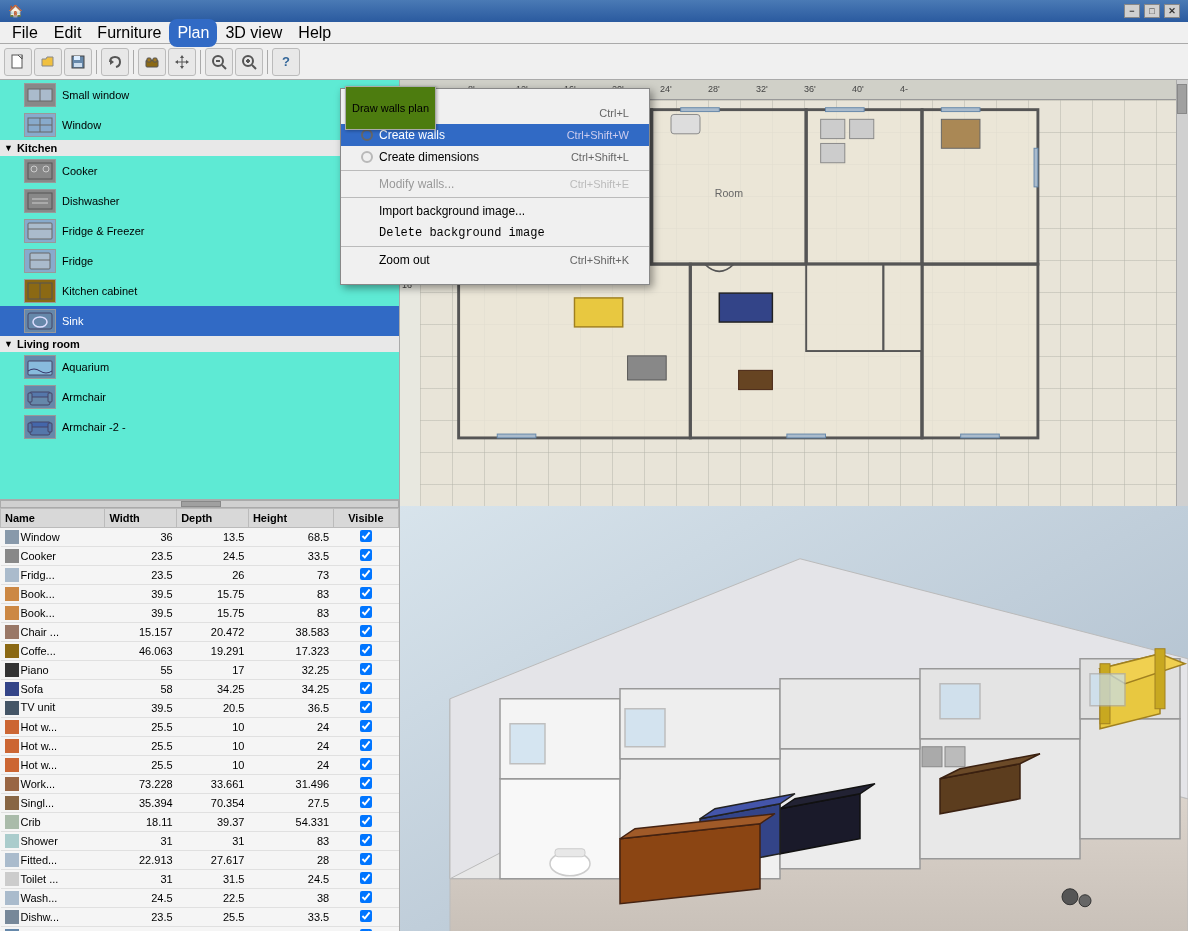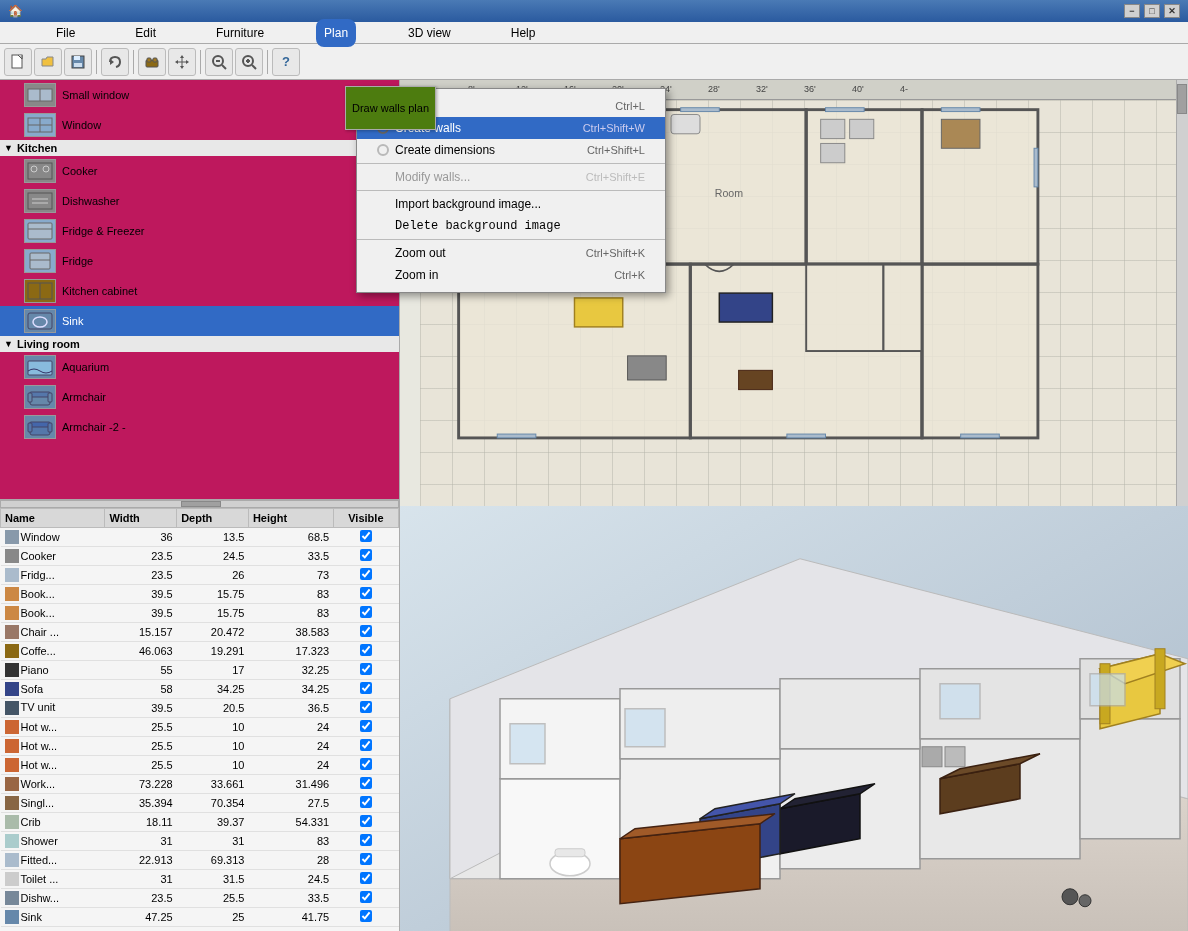--- a/index.html
+++ b/index.html
@@ -31,25 +31,24 @@
       background: #f0f0f0;
       height: 22px;
       display: flex;
       align-items: center;
       border-bottom: 1px solid #aaa;
       padding: 0 4px;
     }
     .menu-item {
       padding: 14px 8px;
       cursor: pointer;
-      font-size: 12px;
+      font-size: 16px;
       height: 100%;
       display: flex;
       align-items: center;
-      margin-left: 44px;
     }
     .menu-item:hover, .menu-item.active { background: #316ac5; color: white; border-radius: 8px; }
     .menu-item.active { background: #316ac5; color: white; }
 
     
     .toolbar {
       background: #f0f0f0;
       height: 36px;
       display: flex;
       align-items: center;
@@ -77,21 +76,21 @@
     .left-panel {
       width: 400px;
       display: flex;
       flex-direction: column;
       border-right: 1px solid #aaa;
     }
 
     
     .furniture-list {
       flex: 1;
-      background: #be185d;
+      background: #5eead4;
       overflow-y: auto;
       border-bottom: 1px solid #aaa;
       max-height: 420px;
     }
     .furniture-category {
       display: flex;
       align-items: center;
       padding: 2px 4px;
       font-weight: bold;
       font-size: 11px;
@@ -216,27 +215,27 @@
     
     .view-3d {
       flex: 1;
       background: #b8c8d8;
       position: relative;
       overflow: hidden;
     }
     .dropdown-menu {
       position: absolute;
       top: 44px;
-      left: 186px;
+      left: 170px;
       background: #f0f0f0;
       border: 1px solid #888;
       box-shadow: 3px 3px 8px rgba(0,0,0,0.4);
       z-index: 200;
       min-width: 310px;
-      padding: 6px 0;
+      padding: 13px 0;
     }
     .menu-sep { height: 1px; background: #bbb; margin: 2px 0; }
     .drop-item {
       padding: 4px 20px;
       cursor: pointer;
       display: flex;
       align-items: center;
       justify-content: space-between;
       font-size: 12px;
     }
@@ -755,34 +754,46 @@
       <td style="text-align:center;">
         <input type="checkbox" class="checkbox" checked="" style="">
       </td>
     </tr>
                 <tr>
       <td style="display:flex;align-items:center;">
         <span class="row-icon tr-fitted"></span>
         <span>Fitted...</span>
       </td>
       <td class="num">22.913</td>
-      <td class="num">69.313</td>
+      <td class="num">27.617</td>
       <td class="num">28</td>
       <td style="text-align:center;">
         <input type="checkbox" class="checkbox" checked="" style="">
       </td>
     </tr>
                 <tr>
       <td style="display:flex;align-items:center;">
         <span class="row-icon tr-toilet"></span>
         <span>Toilet ...</span>
       </td>
       <td class="num">31</td>
       <td class="num">31.5</td>
       <td class="num">24.5</td>
+      <td style="text-align:center;">
+        <input type="checkbox" class="checkbox" checked="" style="">
+      </td>
+    </tr>
+                <tr>
+      <td style="display:flex;align-items:center;">
+        <span class="row-icon tr-wash"></span>
+        <span>Wash...</span>
+      </td>
+      <td class="num">24.5</td>
+      <td class="num">22.5</td>
+      <td class="num">38</td>
       <td style="text-align:center;">
         <input type="checkbox" class="checkbox" checked="" style="">
       </td>
     </tr>
                 <tr>
       <td style="display:flex;align-items:center;">
         <span class="row-icon tr-dish"></span>
         <span>Dishw...</span>
       </td>
       <td class="num">23.5</td>
@@ -1026,25 +1037,19 @@
 
     <div class="menu-sep"></div>
 
     <div class="drop-item">
       <div class="item-left">
         <span style="padding-left:18px;">Zoom out</span>
       </div>
       <span class="shortcut">Ctrl+Shift+K</span>
     </div>
 
-    <div class="drop-item">
-      <div class="item-left">
-        <span style="padding-left:18px;">Zoom in</span>
-      </div>
-      <span class="shortcut">Ctrl+K</span>
-    </div>
 
   </div>
 
   <div class="tooltip" style="position:absolute; top:42px; left:175px;">
     Draw walls plan
   </div>
 </div>
 
 </body></html>

